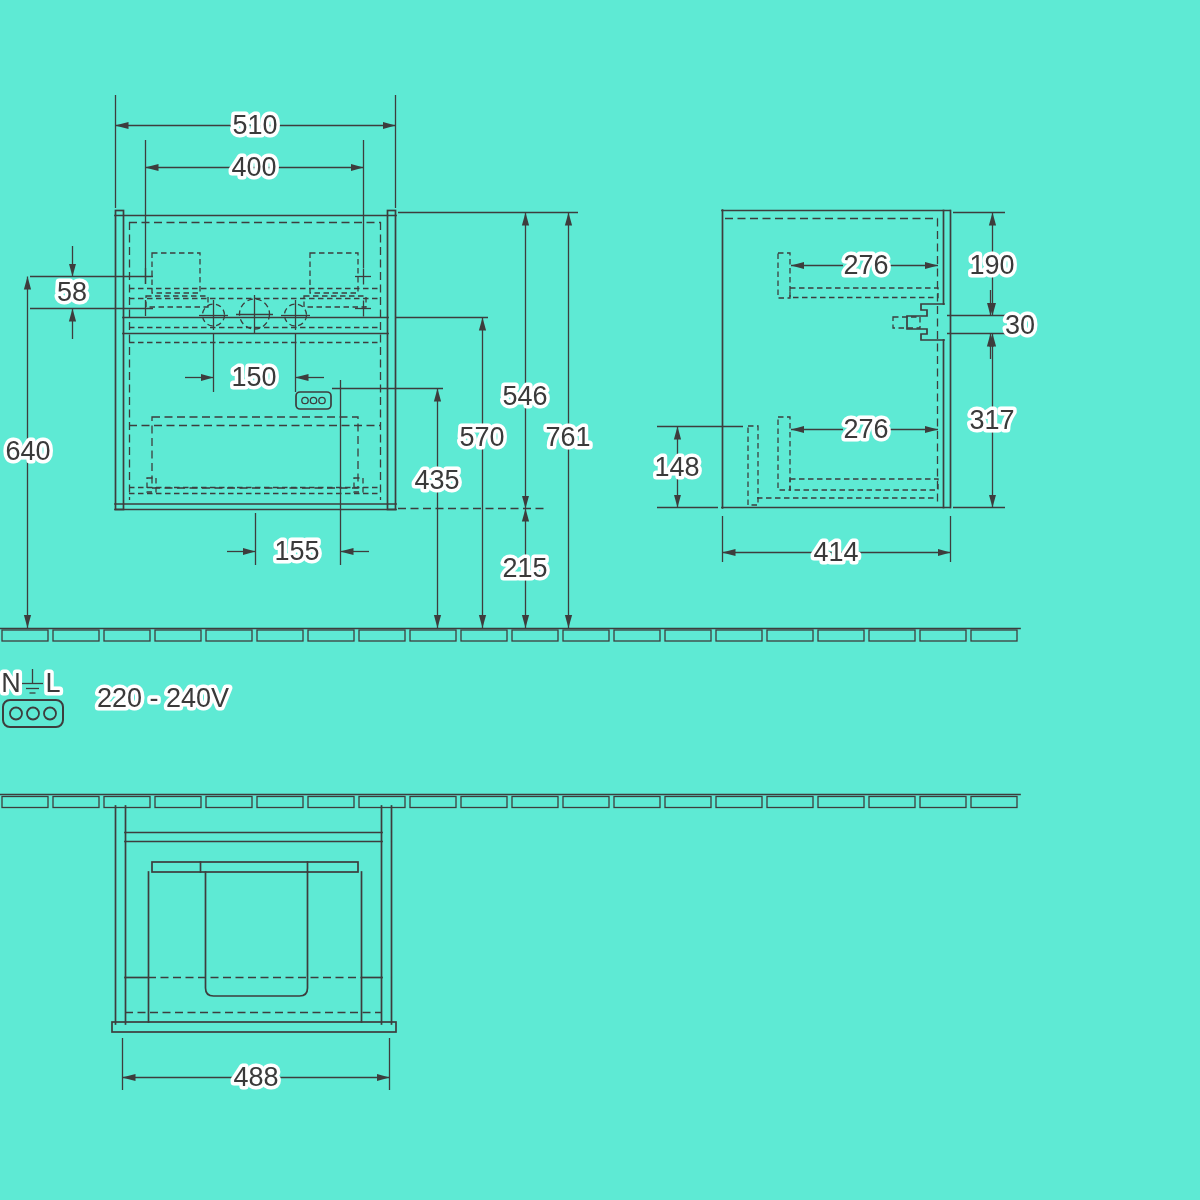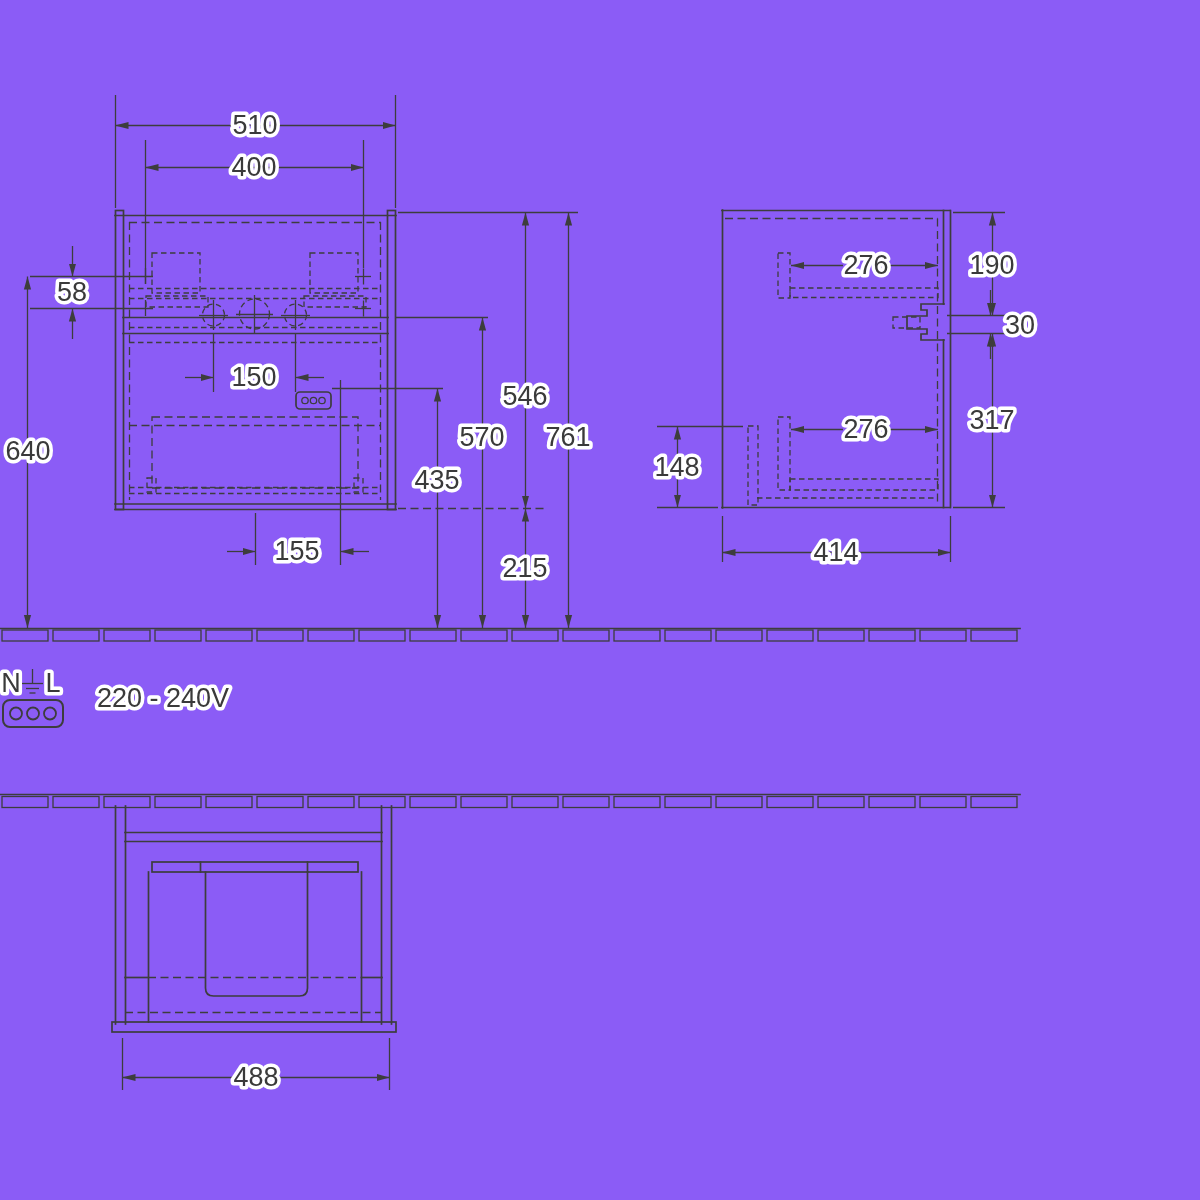--- a/index.html
+++ b/index.html
@@ -1,16 +1,16 @@
 <!DOCTYPE html>
 <html><head>
 <meta charset="utf-8">
 <style>
   html,body{margin:0;padding:0;background:#ffffff;}
-  #canvas{position:relative;width:1200px;height:1200px;background:#8b5cf6;overflow:hidden;}
+  #canvas{position:relative;width:1200px;height:1200px;background:#5eead4;overflow:hidden;}
   svg{display:block;}
   svg text{
     font-family:"Liberation Sans",sans-serif;
     font-size:27px;
     fill:#3a3a3a;
     text-anchor:middle;
     paint-order:stroke fill;
     stroke:#ffffff;
     stroke-width:7px;
     stroke-linejoin:round;

